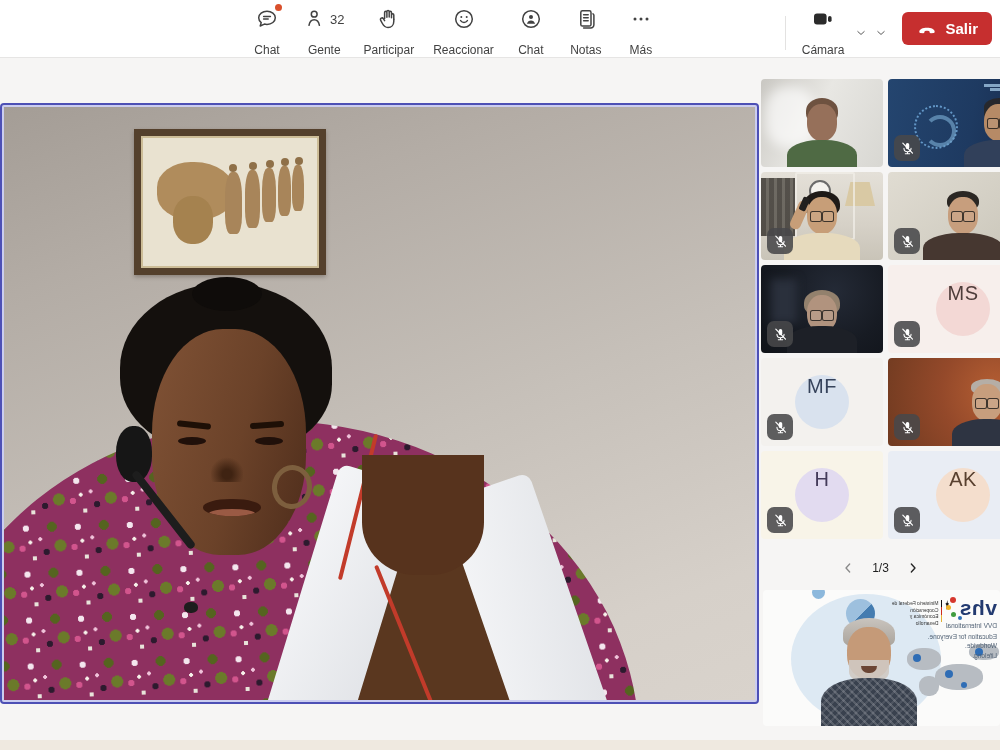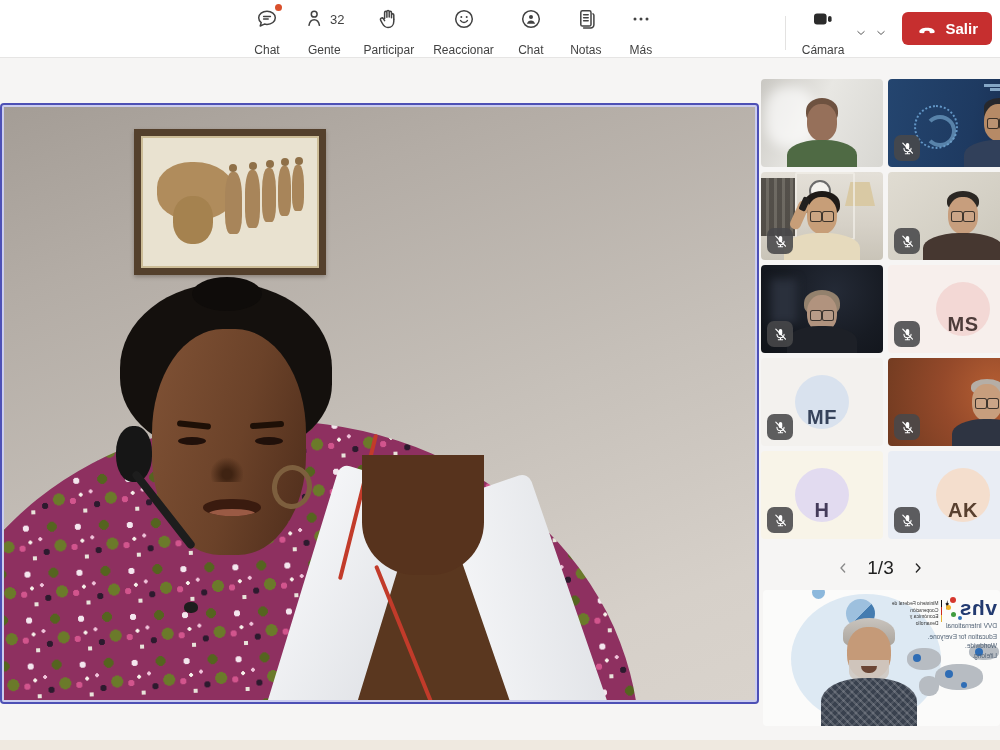--- a/index.html
+++ b/index.html
@@ -98,21 +98,21 @@
 
   
   .participants { position:absolute; left:761px; top:79px; width:300px; display:grid;
       grid-template-columns:122px 150px; gap:5px; grid-auto-rows:88px; }
   .tile { position:relative; border-radius:4px; overflow:hidden; cursor:pointer; background:#ddd; }
   .mute-chip { position:absolute; left:6px; bottom:6px; width:26px; height:26px; border-radius:7px;
       background:rgba(72,72,74,.88); display:flex; align-items:center; justify-content:center; z-index:3; }
 
   .tile.avatar { display:flex; align-items:center; justify-content:center; background:var(--tileBg); }
   .initials-circle { width:54px; height:54px; border-radius:50%; background:var(--circBg);
-      display:flex; align-items:flex-end; justify-content:center;font-weight:bold; }
+      display:flex; align-items:flex-start; justify-content:center; }
   .initials-circle span { font-size:20px; color:var(--txt); letter-spacing:.5px; }
 
   .person { position:absolute; left:var(--px,50%); bottom:0; width:100px; height:100%;
       transform:translateX(-50%); }
   .p-hair { position:absolute; left:50%; transform:translateX(-50%); top:var(--hairTop,22%);
       width:var(--hairW,36px); height:26px; background:var(--hair); border-radius:50% 50% 40% 40%; }
   .p-face { position:absolute; left:50%; transform:translateX(-50%); top:var(--faceTop,28%);
       width:30px; height:37px; background:var(--skin); border-radius:46%; }
   .p-body { position:absolute; left:50%; transform:translateX(-50%); bottom:-6px;
       width:var(--bodyW,70px); height:38%; background:var(--shirt); border-radius:45% 45% 0 0; }
@@ -171,21 +171,21 @@
 
   
   .scene-man-amber { background:radial-gradient(circle at 72% 38%, #b65f33 0%, #94492a 45%, #6f3a20 100%); }
   .scene-man-amber { --skin:#c79e7d; --hair:#b5aea6; --shirt:#2e3442; --px:66%; --hairW:32px; }
   .scene-man-amber .p-hair { height:16px; top:24%; }
   .scene-man-amber .p-face { top:29%; }
 
   
   .pager { position:absolute; left:761px; top:552px; width:239px; height:32px; display:flex;
       align-items:center; justify-content:center; gap:16px; }
-  .pager .pg-text { font-size:19px; color:#1f1f1f; }
+  .pager .pg-text { font-size:12px; color:#1f1f1f; }
   .pager .pchev { cursor:pointer; display:flex; align-items:center; }
 
   
   .spotlight { position:absolute; left:763px; top:590px; width:237px; height:136px; border-radius:4px;
       overflow:hidden; background:#fbfbfa; cursor:pointer; }
   .sp-circle-big { position:absolute; left:28px; top:4px; width:150px; height:130px; border-radius:50%;
       background:#dde9f3; }
   .sp-dot-small { position:absolute; left:49px; top:-4px; width:13px; height:13px; border-radius:50%;
       background:#8cb8dc; }
   .sp-dot-big { position:absolute; left:83px; top:9px; width:29px; height:29px; border-radius:50%;

